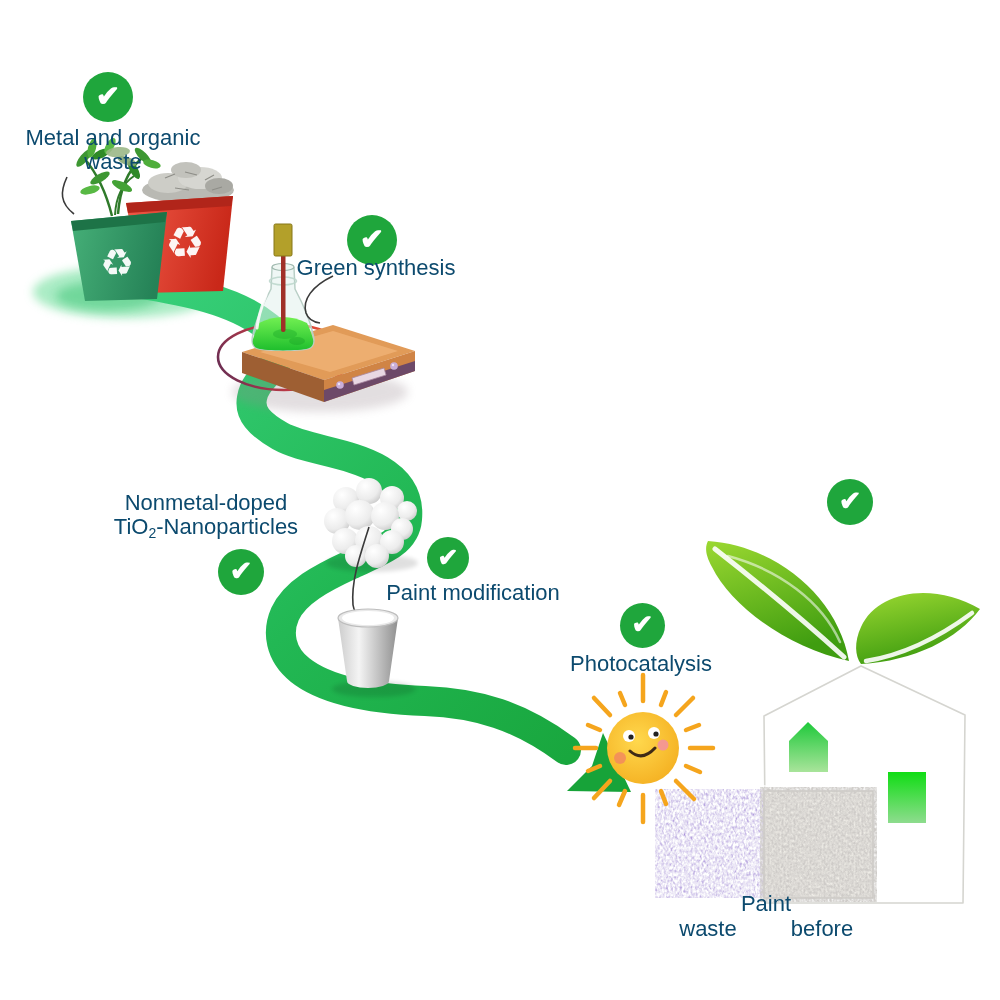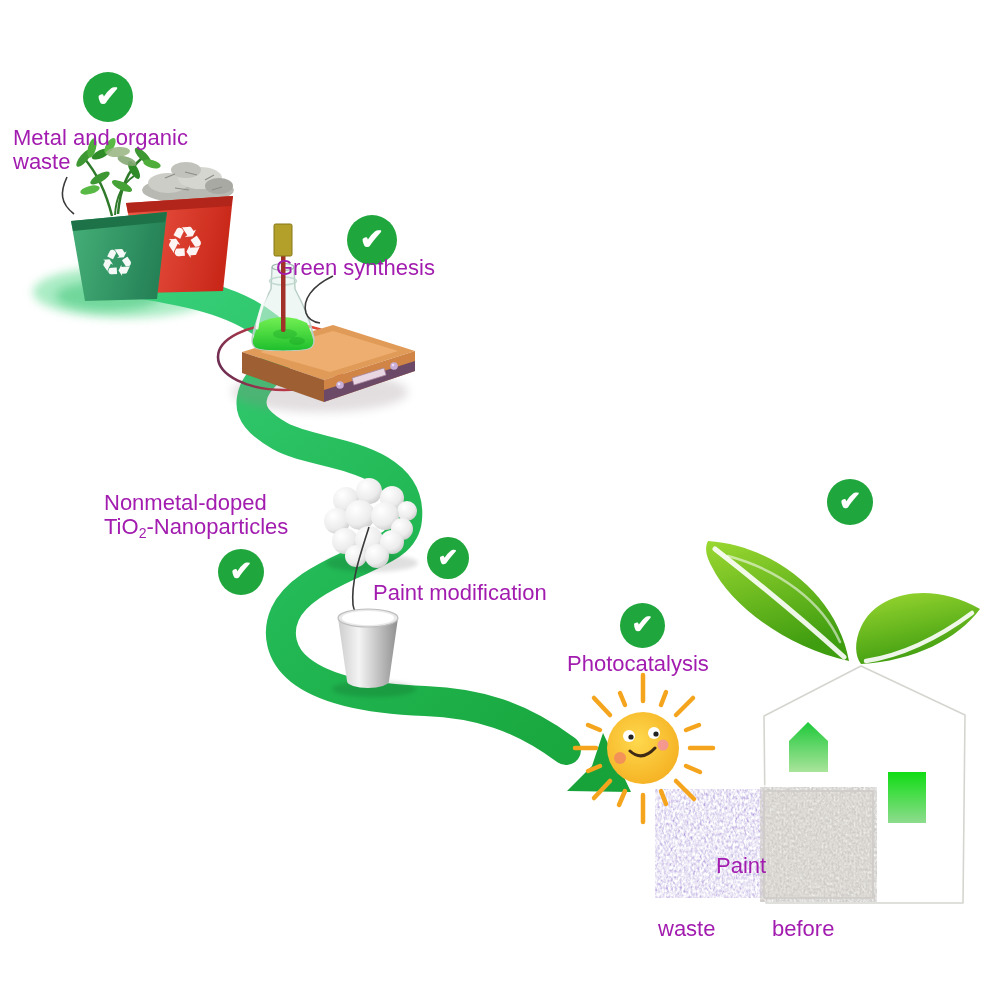--- a/index.html
+++ b/index.html
@@ -1,19 +1,19 @@
 <!DOCTYPE html>
 <html><head>
 <meta charset="utf-8">
 <style>
   html,body{margin:0;padding:0;background:#fff;}
   .stage{position:relative;width:1000px;height:1000px;background:#fff;overflow:hidden;
          font-family:"Liberation Sans",sans-serif;color:#1c1c1c;}
   svg.art{position:absolute;left:0;top:0;width:1000px;height:1000px;}
-  .label{position:absolute;text-align:left;font-size:22px;line-height:24px;color:#a21caf;}
+  .label{position:absolute;text-align:center;font-size:22px;line-height:24px;color:#0c4a6e;}
   .label .sub{font-size:14px;vertical-align:-4px;}
   .caption{font-size:22px;}
   .check{position:absolute;background:#1fa63c;border-radius:50%;display:flex;
          align-items:center;justify-content:center;color:#fff;}
   .check span{font-weight:bold;transform:translateY(-1px);}
   .c-50{width:50px;height:50px;font-size:29px;}
   .c-46{width:46px;height:46px;font-size:27px;}
   .c-45{width:45px;height:45px;font-size:26px;}
   .c-42{width:42px;height:42px;font-size:25px;}
 </style>
@@ -284,26 +284,26 @@
 
 <div class="label" style="left:104px;top:491px;width:204px;">
   <div>Nonmetal-doped</div>
   <div><span>TiO</span><span class="sub">2</span><span>-Nanoparticles</span></div>
 </div>
 
 <div class="label" style="left:373px;top:581px;width:200px;">
   <span>Paint modification</span>
 </div>
 
-<div class="label" style="left:567px;top:652px;width:200px;">
+<div class="label" style="left:541px;top:652px;width:200px;">
   <span>Photocatalysis</span>
 </div>
 
 
-<div class="label caption" style="left:716px;top:854px;width:100px;">
+<div class="label caption" style="left:716px;top:892px;width:100px;">
   <span>Paint</span>
 </div>
 <div class="label caption" style="left:658px;top:917px;width:100px;">
   <span>waste</span>
 </div>
 <div class="label caption" style="left:772px;top:917px;width:100px;">
   <span>before</span>
 </div>
 
 </div>

